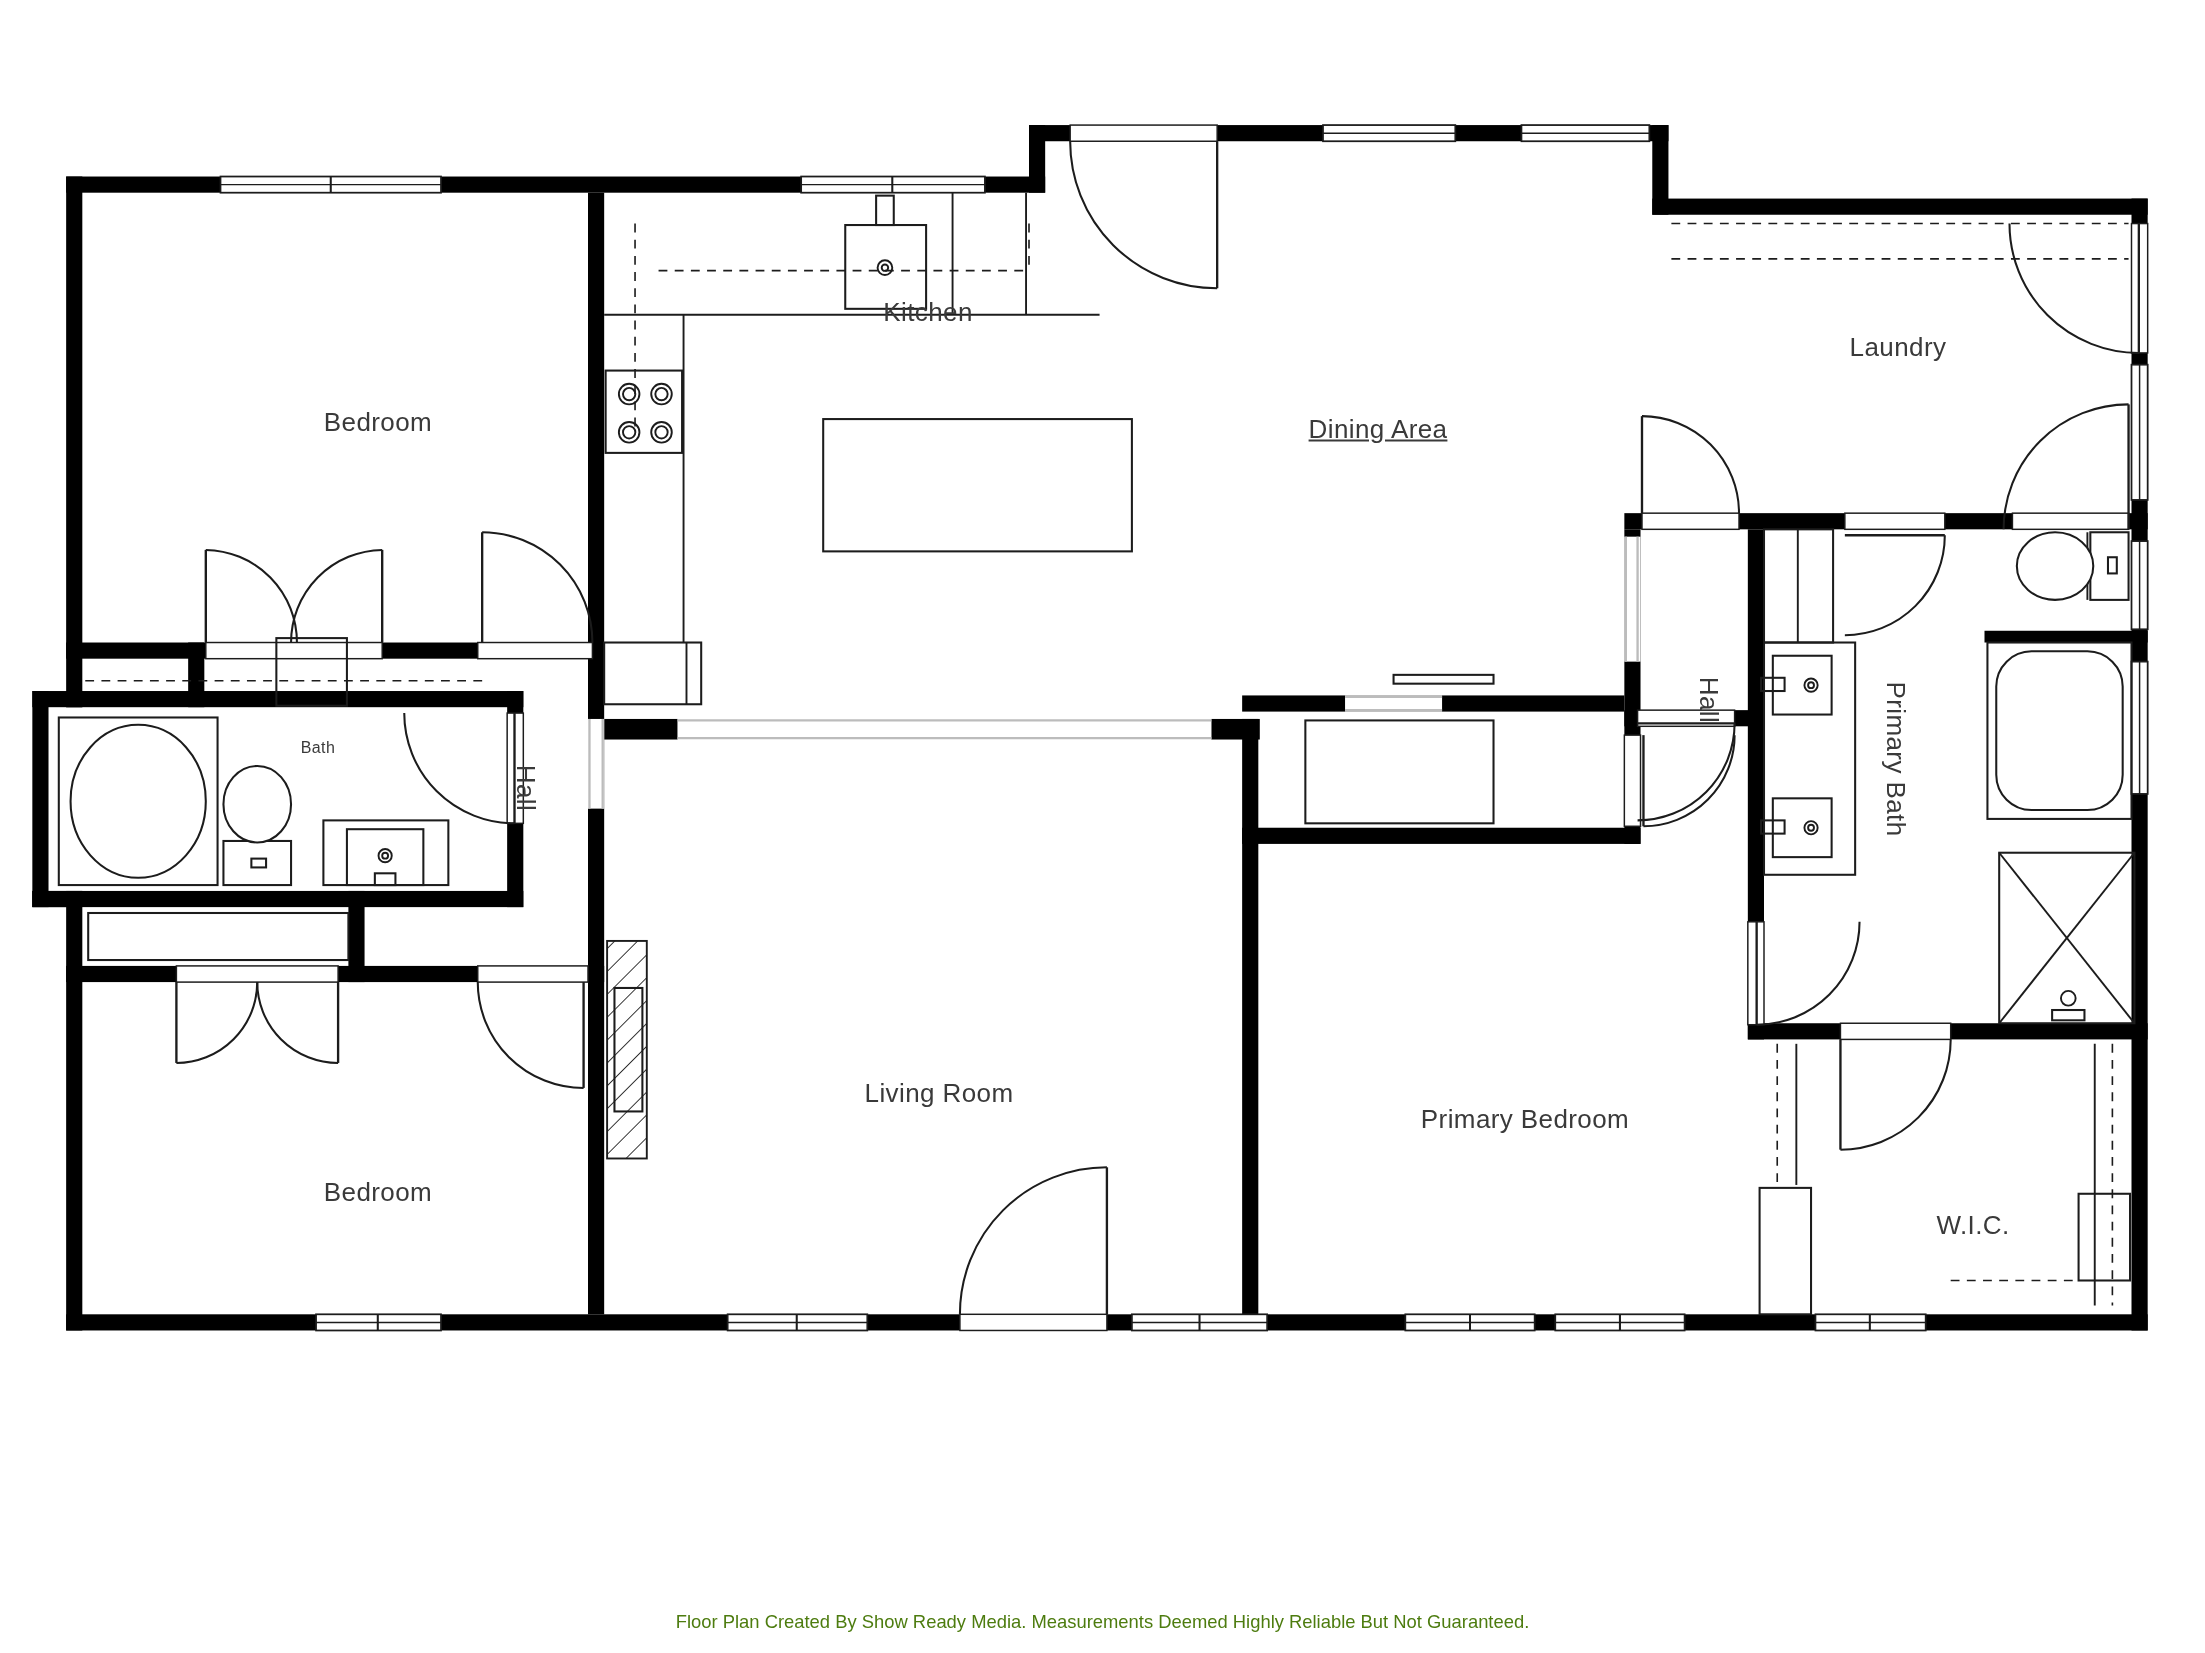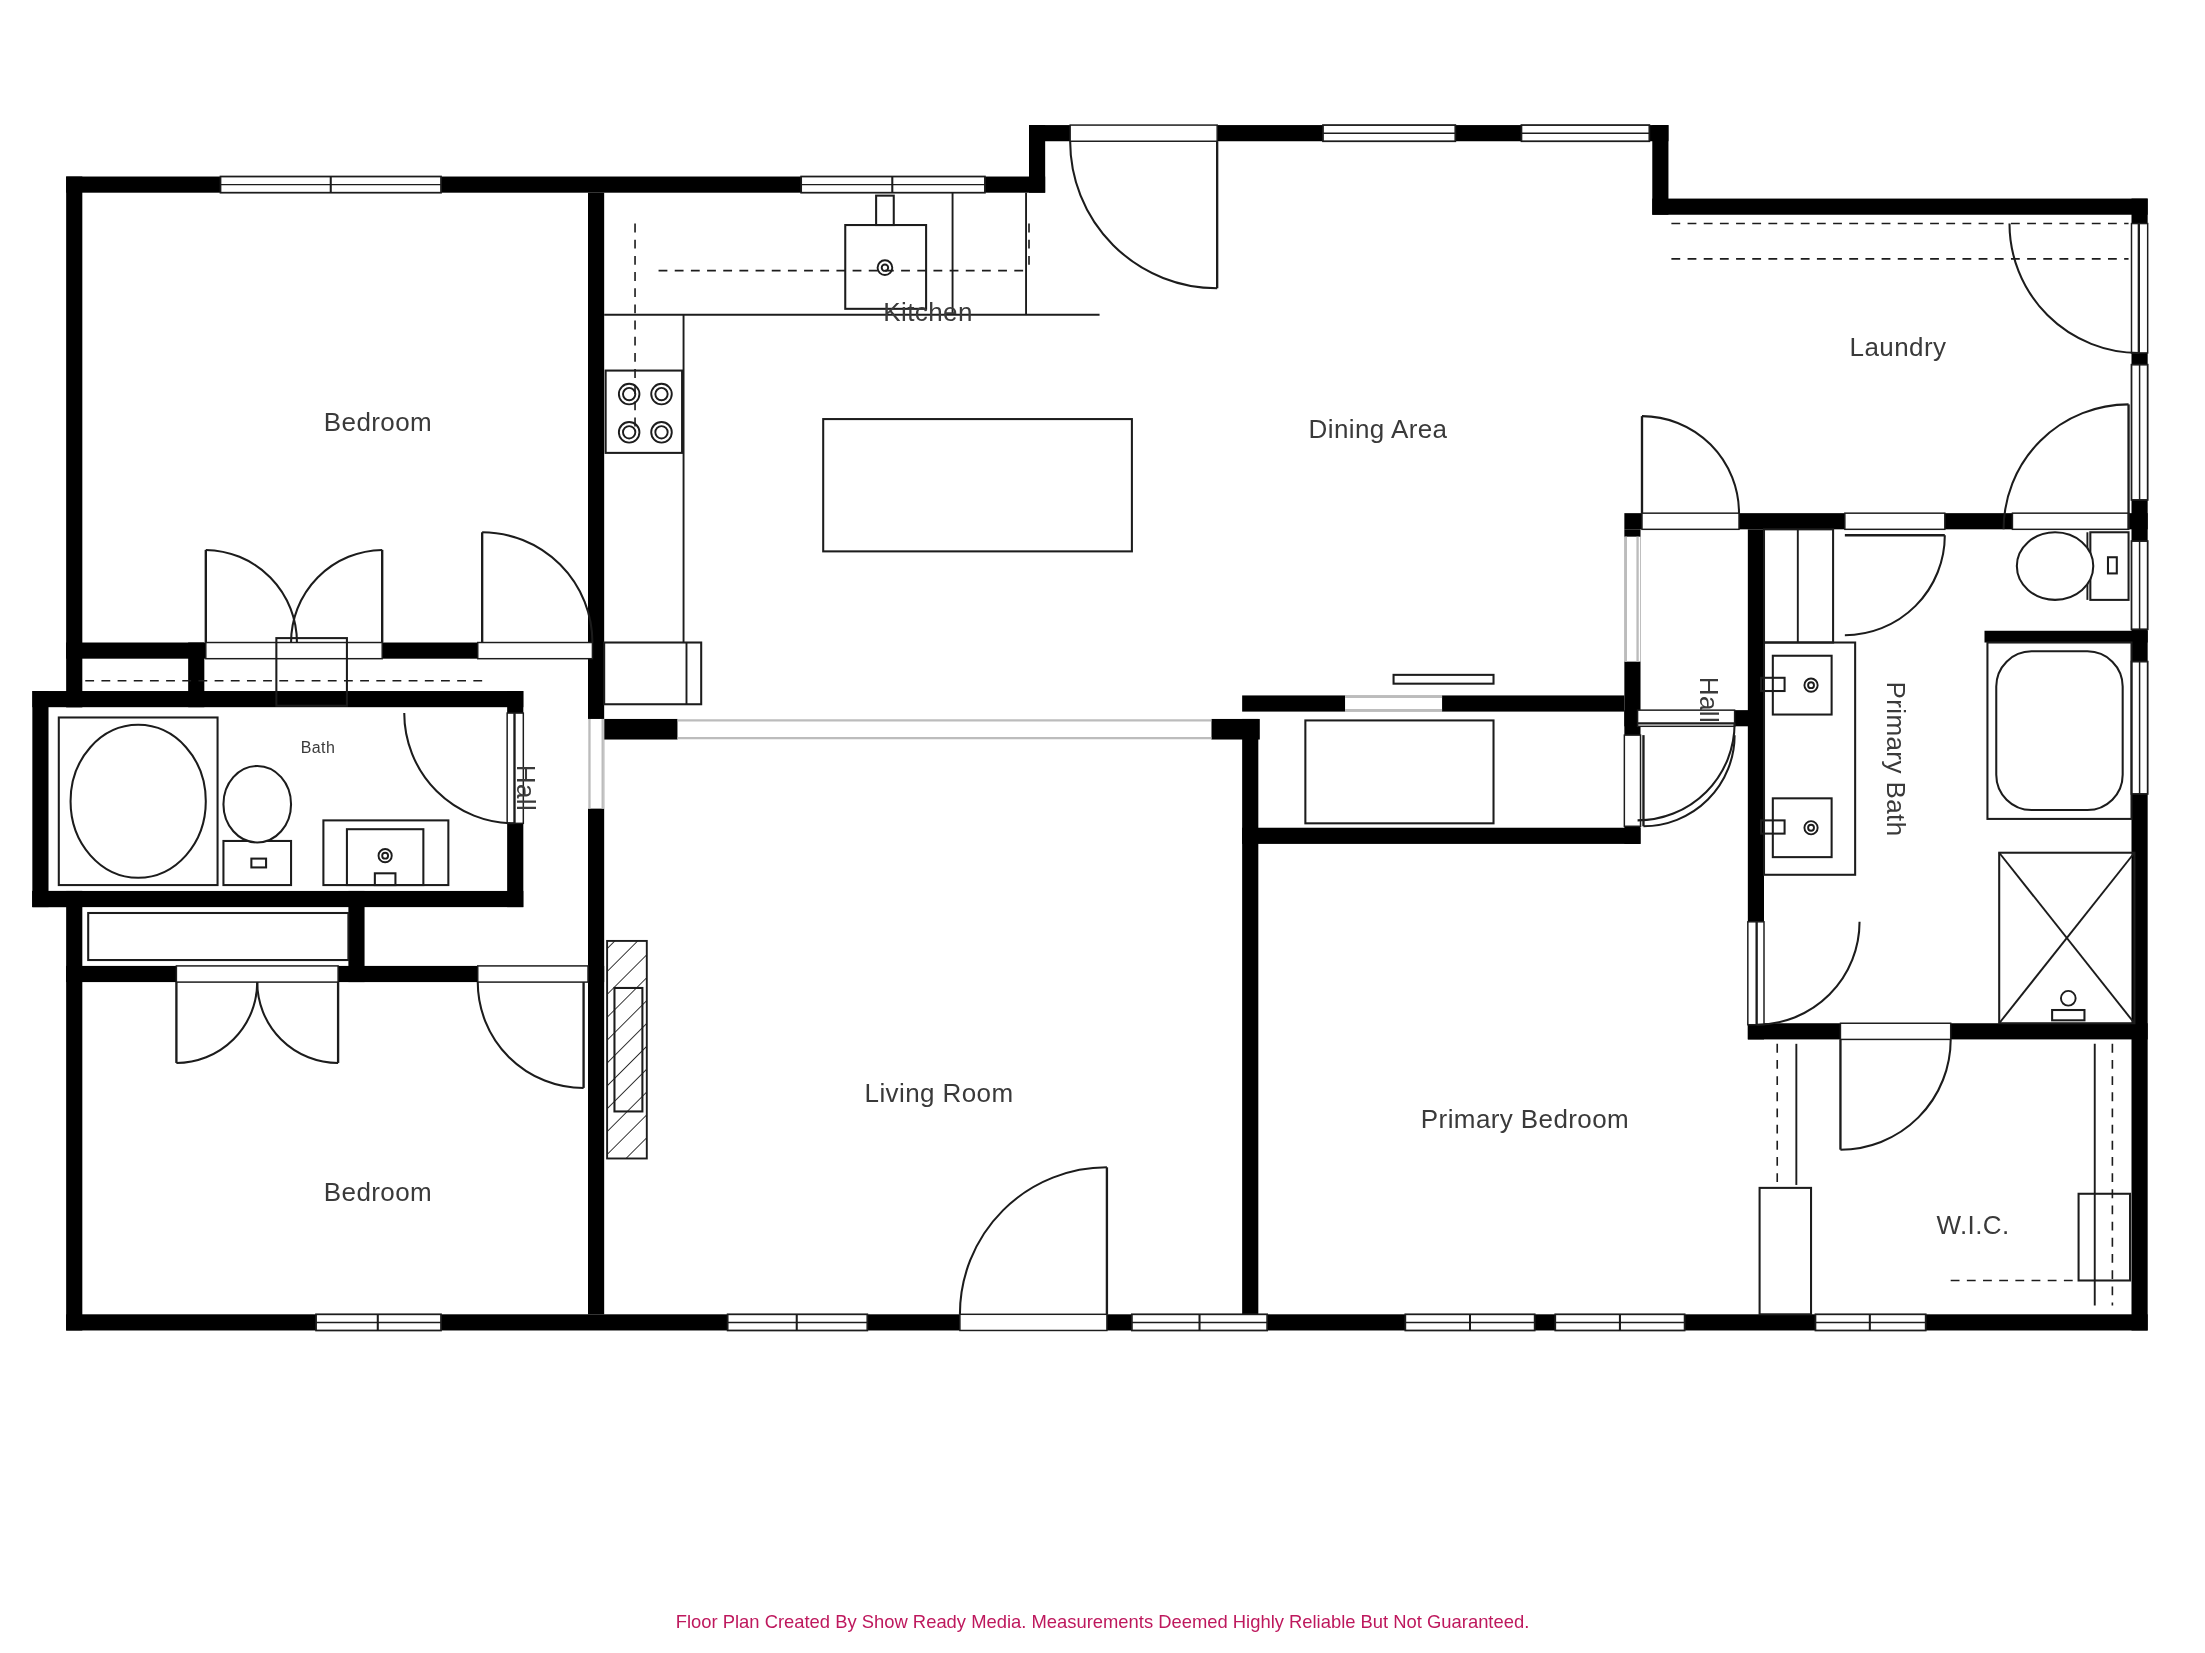--- a/index.html
+++ b/index.html
@@ -4,21 +4,21 @@
 <style>
   html,body{margin:0;padding:0;background:#ffffff;}
   .page{position:relative;width:2205px;height:1654px;background:#ffffff;overflow:hidden;
         font-family:"Liberation Sans", sans-serif;}
   #plan-svg{position:absolute;left:0;top:0;width:100%;height:100%;}
   #labels{position:absolute;left:0;top:0;width:100%;height:100%;pointer-events:none;}
   .room-label{position:absolute;white-space:nowrap;color:#3a3a3a;
               transform:translate(-50%,-50%);letter-spacing:0.4px;}
   .room-label.rot90{transform:translate(-50%,-50%) rotate(90deg);}
   #footer-text{position:absolute;left:0;top:1611px;width:100%;text-align:center;
-               color:#be185d;font-size:18.4px;}
+               color:#4d7c0f;font-size:18.4px;}
 </style>
 </head>
 <body>
 
 <div class="page">
   <svg id="plan-svg" viewBox="0 0 1500 1125" preserveAspectRatio="xMidYMid meet">
     <defs>
       <pattern id="diag" patternUnits="userSpaceOnUse" width="11" height="11" patternTransform="rotate(45)">
         <rect width="11" height="11" fill="#ffffff"></rect>
         <line x1="0" y1="0" x2="0" y2="11" stroke="#1c1c1c" stroke-width="1.2"></line>
@@ -225,21 +225,21 @@
         <circle cx="450" cy="294" r="4.2" fill="none" stroke="#1c1c1c" stroke-width="1.3"></circle>
         <circle cx="1407" cy="679" r="5" fill="none" stroke="#1c1c1c" stroke-width="1.3"></circle>
         <ellipse cx="94" cy="545" rx="46" ry="52" fill="#ffffff" stroke="#1c1c1c" stroke-width="1.4"></ellipse>
         <ellipse cx="175" cy="547" rx="23" ry="26" fill="#ffffff" stroke="#1c1c1c" stroke-width="1.4"></ellipse>
         <ellipse cx="1398" cy="385" rx="26" ry="23" fill="#ffffff" stroke="#1c1c1c" stroke-width="1.4"></ellipse>
       </g>
   </svg>
   <div id="labels">
       <div class="room-label" style="left: 378px; top: 422px; font-size: 26px;">Bedroom</div>
       <div class="room-label" style="left: 928px; top: 312px; font-size: 26px;">Kitchen</div>
-      <div class="room-label" style="left: 1378px; top: 429px; font-size: 26px;">Dining Area</div>
+      <div class="room-label" style="left: 1378px; top: 429px; font-size: 26px; text-decoration: underline;">Dining Area</div>
       <div class="room-label" style="left: 1898px; top: 347px; font-size: 26px;">Laundry</div>
       <div class="room-label" style="left: 318px; top: 748px; font-size: 16px;">Bath</div>
       <div class="room-label rot90" style="left: 525px; top: 788px; font-size: 26px;">Hall</div>
       <div class="room-label" style="left: 939px; top: 1053px; font-size: 26px; margin-top: 40px;">Living Room</div>
       <div class="room-label" style="left: 378px; top: 1192px; font-size: 26px;">Bedroom</div>
       <div class="room-label" style="left: 1525px; top: 1119px; font-size: 26px;">Primary Bedroom</div>
       <div class="room-label rot90" style="left: 1708px; top: 700px; font-size: 26px;">Hall</div>
       <div class="room-label rot90" style="left: 1895px; top: 759px; font-size: 26px;">Primary Bath</div>
       <div class="room-label" style="left: 1973px; top: 1225px; font-size: 26px;">W.I.C.</div>
     </div>

